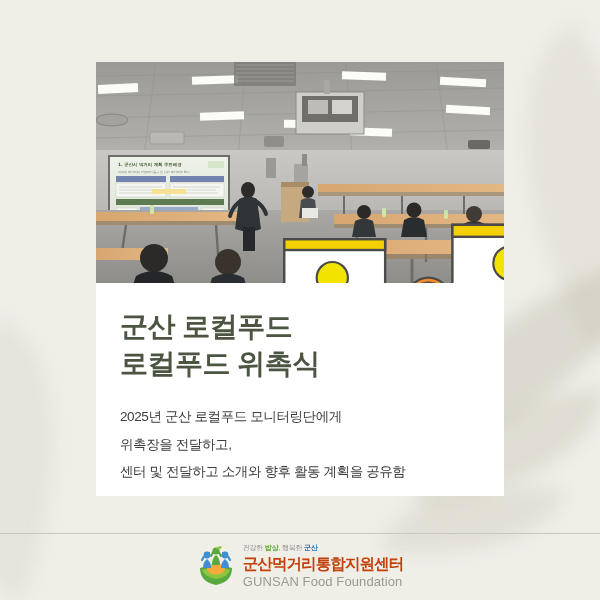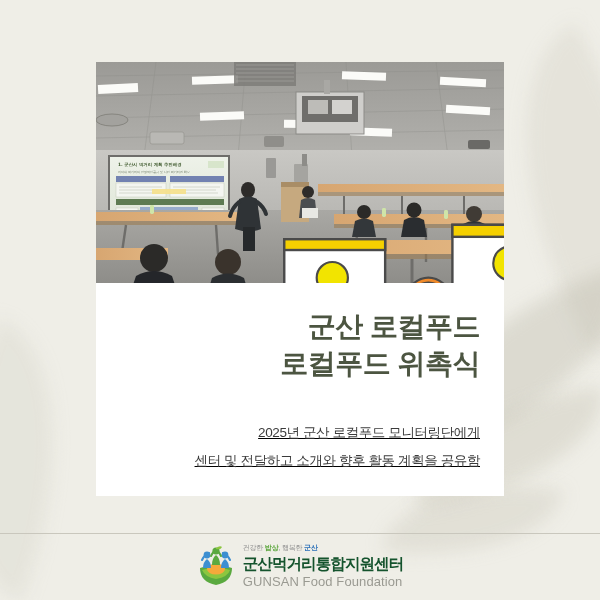--- a/index.html
+++ b/index.html
@@ -91,33 +91,32 @@
     top: 158px;
     width: 132px;
     height: 92px;
     pointer-events: none;
   }
   #illustration-overlay svg { display:block; }
 
   
   #text-block {
     padding: 26px 24px 0 24px;
-    text-align: right;
+    text-align: left;
   }
   .title-line {
     color: #4c5541;
     font-size: 28px;
     font-weight: bold;
     letter-spacing: -0.5px;
     line-height: 1.32;
     white-space: nowrap;
   }
   #subtitle-lines {
-    margin-top: 36px;
-    text-decoration: underline;
+    margin-top: 20px;
   }
   .sub-line {
     color: #3b3b3b;
     font-size: 13.5px;
     font-weight: 500;
     letter-spacing: -0.4px;
     line-height: 2.05;
     white-space: nowrap;
   }
 
@@ -154,21 +153,21 @@
     letter-spacing: -0.2px;
     color: #8e8e8e;
     margin-bottom: 3px;
     height: 9px;
   }
   #logo-tagline .hl-green { color: #5ba63c; font-weight: bold; }
   #logo-tagline .hl-blue  { color: #2a6fb8; font-weight: bold; }
   #logo-name {
     font-size: 15.5px;
     font-weight: bold;
-    color: #14532d;
+    color: #c2410c;
     letter-spacing: -0.9px;
     margin-bottom: 3px;
   }
   #logo-subname {
     font-size: 13px;
     color: #9a9a92;
     letter-spacing: 0.1px;
   }
 </style>
 </head>
@@ -414,20 +413,21 @@
     </div>
   </div>
 
   <div id="text-block">
     <div id="title-lines">
       <div class="title-line">군산 로컬푸드</div>
       <div class="title-line">로컬푸드 위촉식</div>
     </div>
     <div id="subtitle-lines">
       <div class="sub-line">2025년 군산 로컬푸드 모니터링단에게</div>
+      <div class="sub-line">위촉장을 전달하고,</div>
       <div class="sub-line">센터 및 전달하고 소개와 향후 활동 계획을 공유함</div>
     </div>
   </div>
 </div>
 
 <div id="footer-divider"></div>
 
 <div id="footer-logo">
   <div id="logo-emblem">
     <svg viewBox="0 0 38 40" xmlns="http://www.w3.org/2000/svg">

